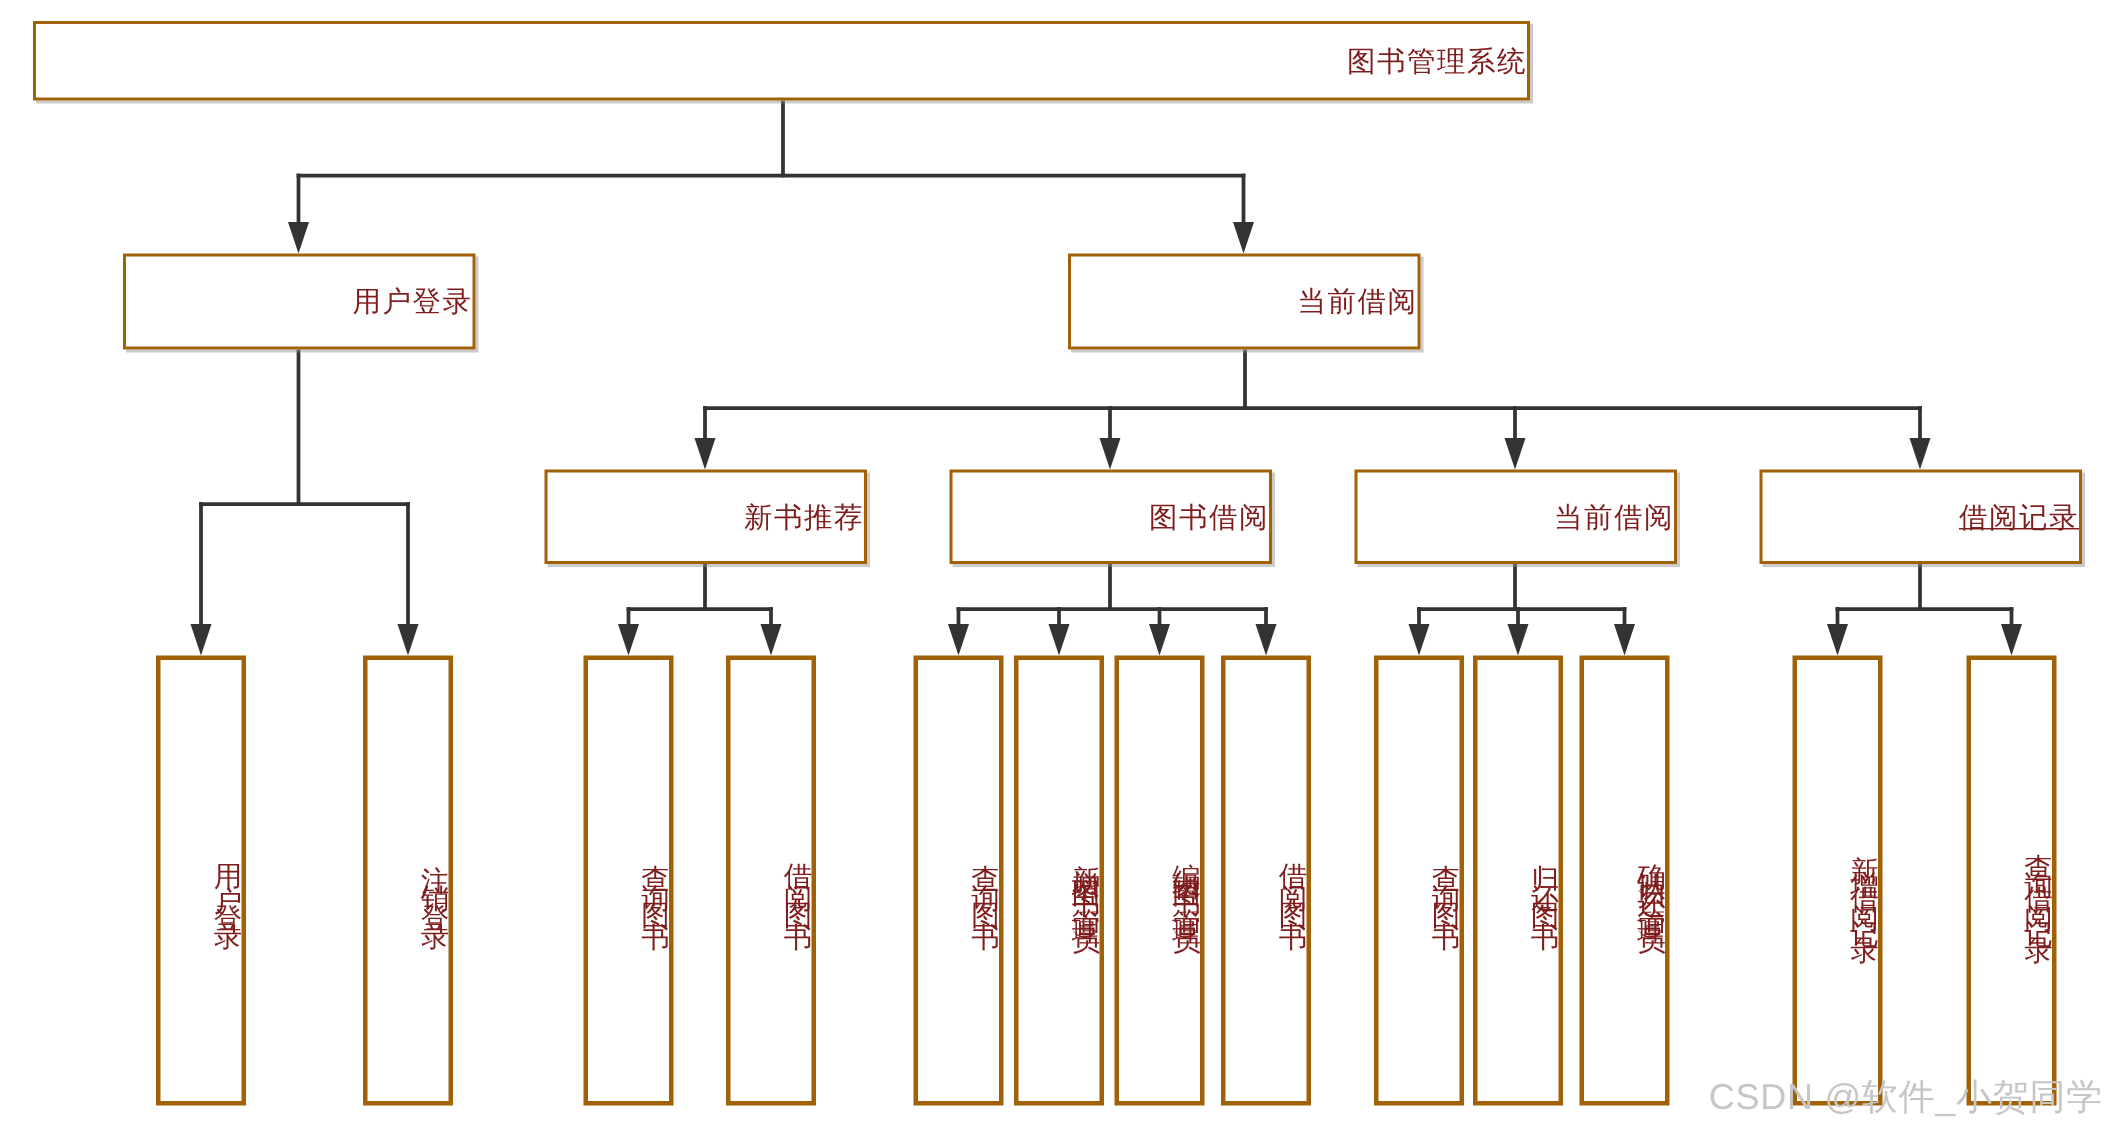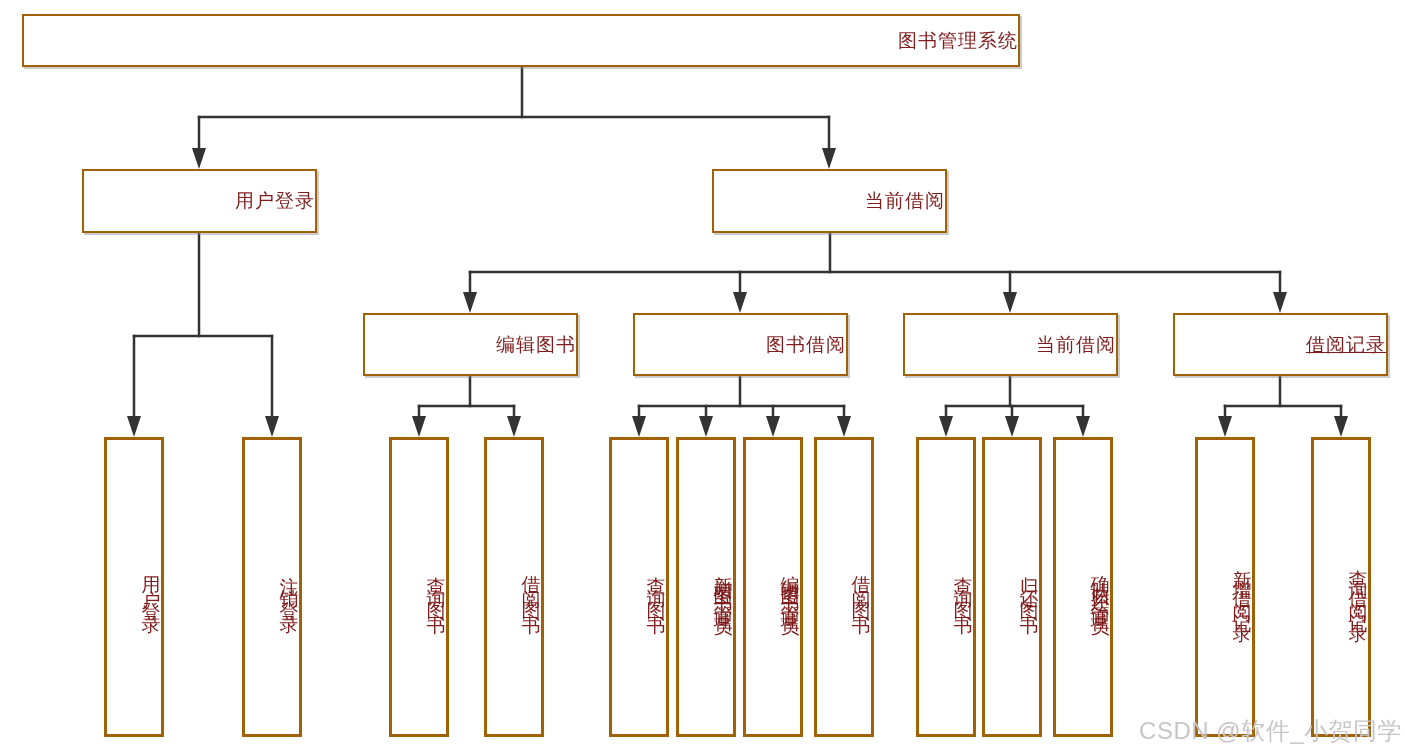--- a/index.html
+++ b/index.html
@@ -150,21 +150,21 @@
   </div>
 
   <div class="box box-l2 pos-user">
     <span>用户登录</span>
   </div>
   <div class="box box-l2 pos-mgmt">
     <span>当前借阅</span>
   </div>
 
   <div class="box box-l3 pos-rec">
-    <span>编辑图书</span>
+    <span>新书推荐</span>
   </div>
   <div class="box box-l3 pos-current">
     <span>当前借阅</span>
   </div>
   <div class="box box-l3 pos-borrow">
     <span>图书借阅</span>
   </div>
   <div class="box box-l3 pos-history">
     <span>借阅记录</span>
   </div>

